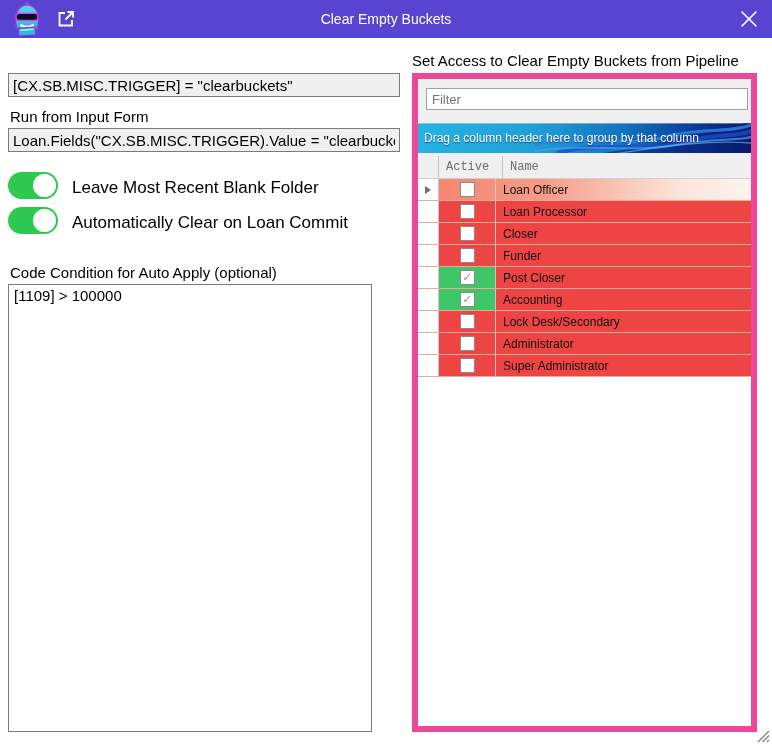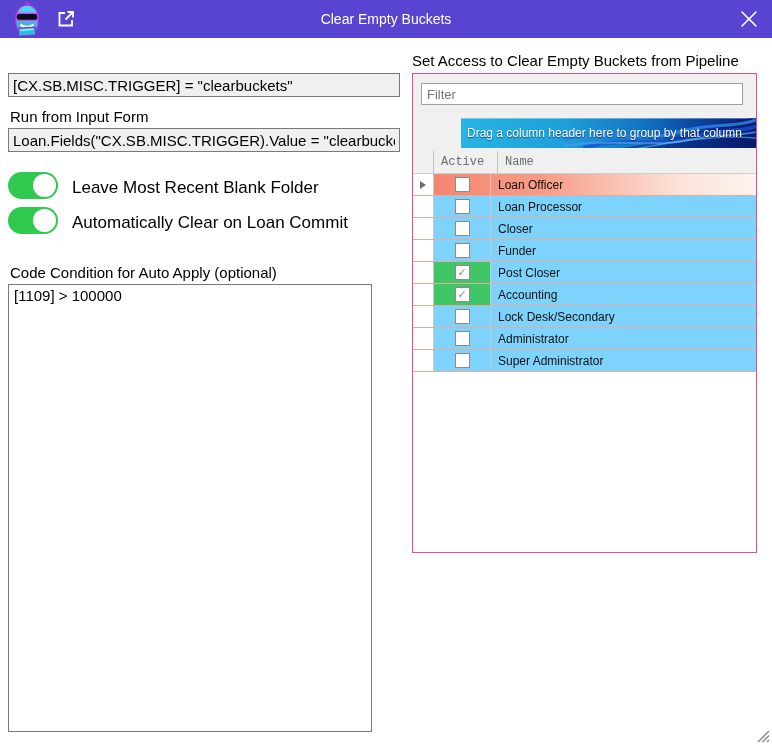--- a/index.html
+++ b/index.html
@@ -22,38 +22,38 @@
   .toggle{position:absolute;left:8px;width:50px;height:27px;background:#2ec94e;
     border-radius:14px;cursor:pointer;}
   .toggle .knob{position:absolute;right:2px;top:2px;width:23px;height:23px;
     background:#fff;border-radius:50%;}
   .toggle-label{position:absolute;left:72px;font-size:17px;color:#000;white-space:nowrap;}
   .code-area{position:absolute;left:8px;top:284px;width:364px;height:448px;
     box-sizing:border-box;border:1px solid #7a7a7a;background:#fff;resize:none;
     font-family:inherit;font-size:15px;color:#000;padding:2px 5px;outline:none;}
 
   
-  .access-panel{position:absolute;left:412px;top:73px;width:345px;height:480px;
-    box-sizing:border-box;background:#f0f0f0;border:1px solid #ec4899;}
+  .access-panel{position:absolute;left:412px;top:73px;width:345px;height:659px;
+    box-sizing:border-box;background:#f0f0f0;border:6px solid #ec4899;}
   .filter-input{position:absolute;left:8px;top:9px;width:322px;height:22px;
     box-sizing:border-box;border:1px solid #a0a0a0;background:#fff;font-family:inherit;
     font-size:13px;padding:0 5px;outline:none;}
   .group-bar{position:absolute;left:0;right:0;top:44px;height:30px;overflow:hidden;
     background:linear-gradient(90deg,#27b4e4 0%,#1f9fd8 35%,#1173c0 62%,#0a3f9a 82%,#071a6a 100%);
-    box-shadow:inset 0 1px 0 rgba(255,255,255,.35);margin-left:48px;}
+    box-shadow:inset 0 1px 0 rgba(255,255,255,.35);}
   .group-bar .hint{position:relative;z-index:2;color:#fff;font-size:12px;line-height:30px;
     padding-left:6px;text-shadow:0 1px 1px rgba(0,0,60,.55);white-space:nowrap;}
   .group-bar svg{position:absolute;right:0;top:0;height:30px;width:65%;z-index:1;}
   .grid{position:absolute;left:0;right:0;top:77px;bottom:0;background:#fff;overflow:hidden;}
   .grid-header{display:flex;height:22px;background:#f0f0f0;border-bottom:1px solid #d0d0d0;
     color:#6e6e6e;font-size:12px;font-family:Liberation Mono, monospace;}
   .h-ind{width:20px;border-right:1px solid #c3c3c3;}
   .h-active{width:56px;border-right:1px solid #c3c3c3;display:flex;align-items:center;padding-left:7px;}
   .h-name{flex:1;display:flex;align-items:center;padding-left:7px;}
-  .grid-row{display:flex;height:21px;border-bottom:1px solid #eaa99a;background:#7dd3fc;}
+  .grid-row{display:flex;height:21px;border-bottom:1px solid #eaa99a;background:#ef4444;}
   .grid-row.selected{background:linear-gradient(90deg,#f4826d 0%,#f79c87 38%,#fce4da 78%,#fdf3ee 100%);}
   .cell-ind{width:20px;border-right:1px solid #c9c9c9;background:#fff;
     display:flex;align-items:center;justify-content:center;}
   .arrow{width:0;height:0;border-top:4px solid transparent;border-bottom:4px solid transparent;
     border-left:6px solid #6e6e6e;}
   .cell-active{width:56px;border-right:1px solid #c9c9c9;display:flex;align-items:center;
     justify-content:center;cursor:pointer;}
   .cell-active.checked{background:#3fc667;}
   .cb{width:13px;height:13px;background:#fff;border:1px solid #8a8a8a;font-size:11px;
     line-height:12px;text-align:center;color:#8a8a8a;}

